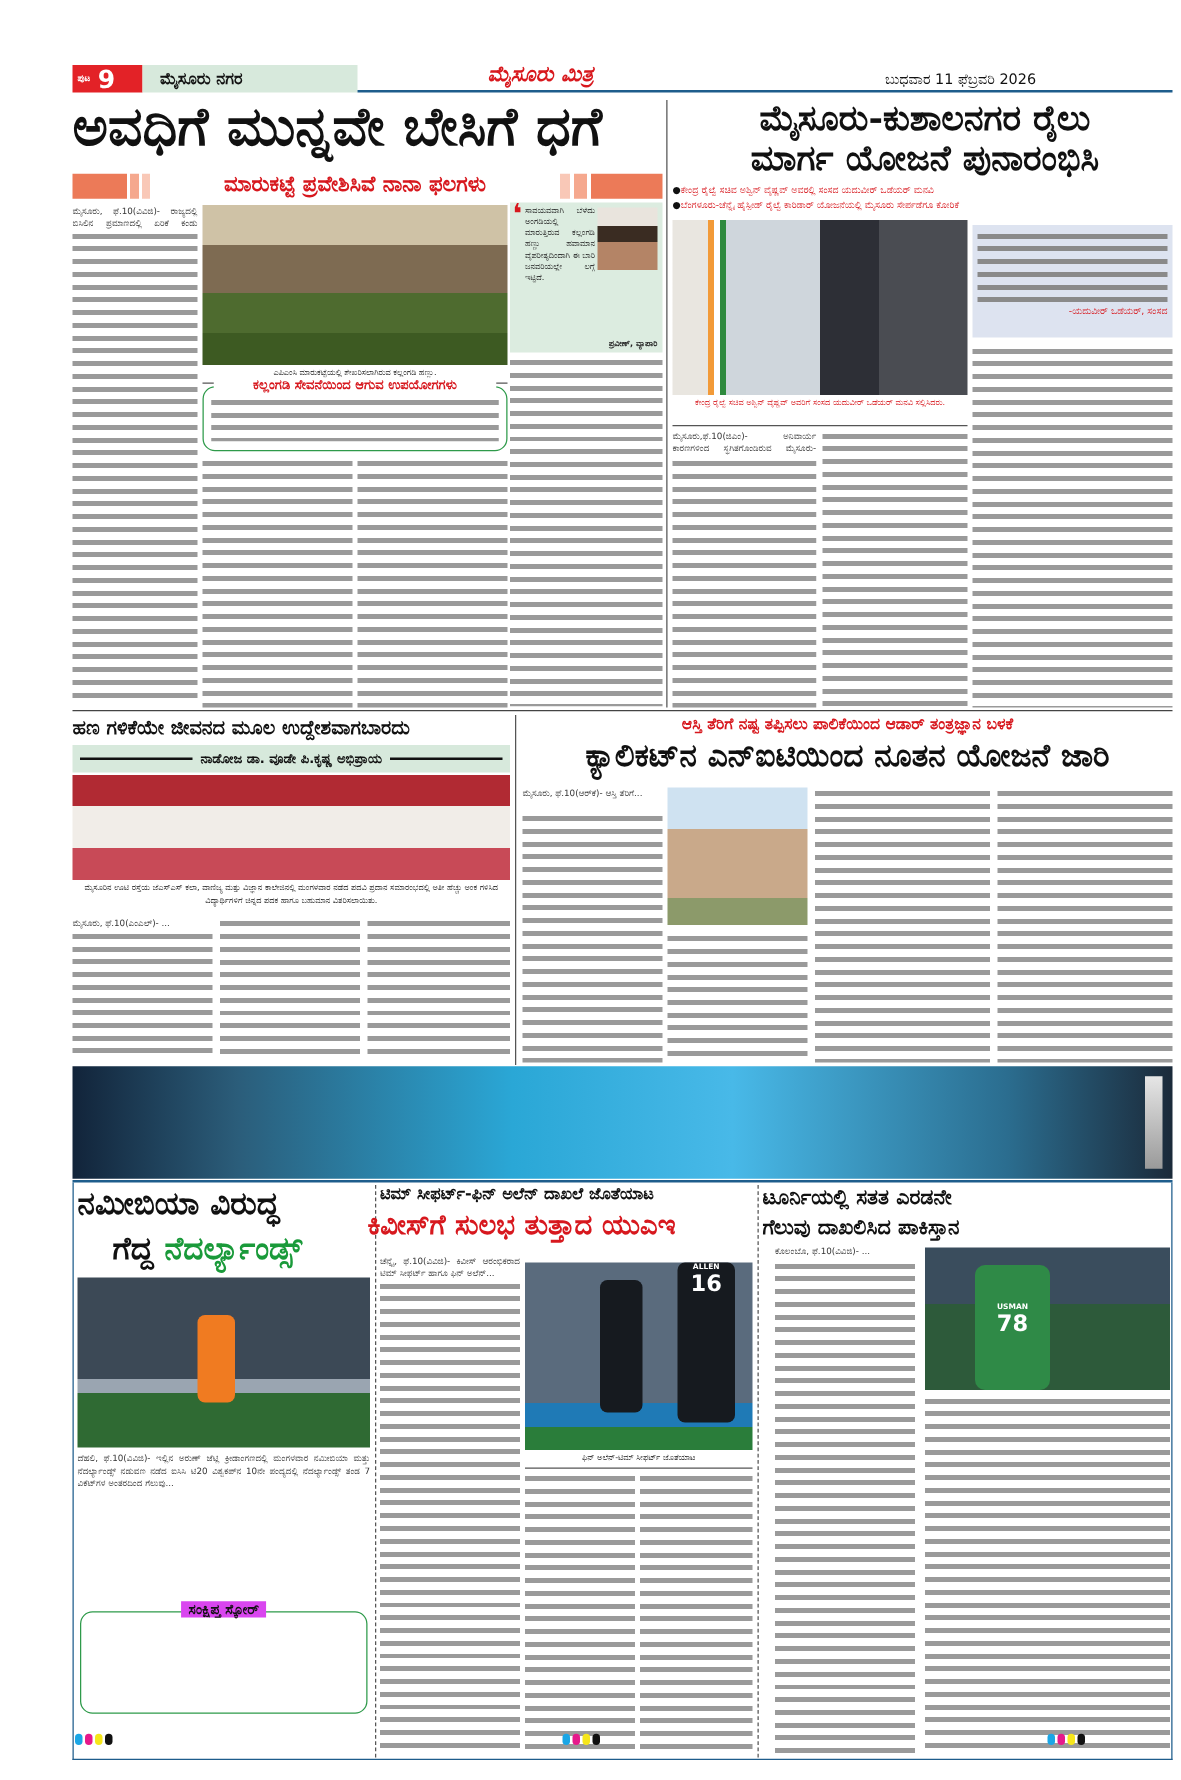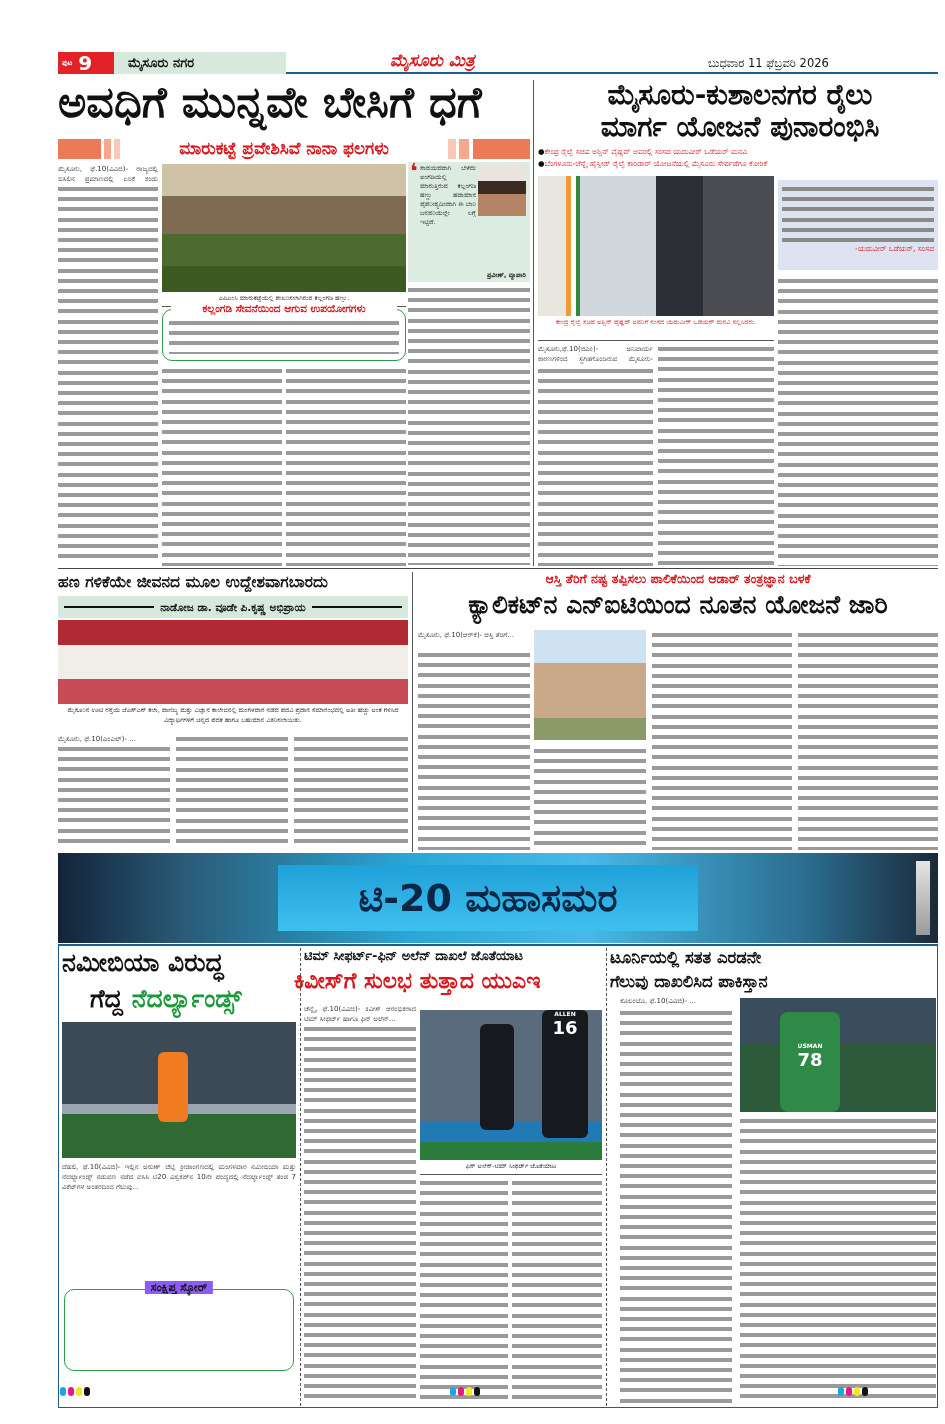--- a/index.html
+++ b/index.html
@@ -97,37 +97,36 @@
 <div class="abs" style="left:418px;top:571px;width:520px;font-size:12.5px;font-weight:bold;color:#d7181e;text-align:center;white-space:nowrap">ಆಸ್ತಿ ತೆರಿಗೆ ನಷ್ಟ ತಪ್ಪಿಸಲು ಪಾಲಿಕೆಯಿಂದ ಆಡಾರ್ ತಂತ್ರಜ್ಞಾನ ಬಳಕೆ</div>
 <div class="abs h1" style="left:418px;top:588px;width:520px;font-size:25px;line-height:34px;text-align:center;white-space:nowrap;font-family:'DejaVu Sans',sans-serif">ಕ್ಯಾಲಿಕಟ್‌ನ ಎನ್‌ಐಟಿಯಿಂದ ನೂತನ ಯೋಜನೆ ಜಾರಿ</div>
 <div class="abs txt" style="left:418px;top:630px;width:112px">ಮೈಸೂರು, ಫೆ.10(ಆರ್‌ಕೆ)- ಆಸ್ತಿ ತೆರಿಗೆ...</div>
 <div class="abs lines" style="left:418px;top:650px;width:112px;height:200px"></div>
 <div class="abs" style="left:534px;top:630px;width:112px;height:110px;background:linear-gradient(180deg,#cfe2f1 0 30%,#c9a98a 30% 80%,#8c9a6a 80%)"></div>
 <div class="abs lines" style="left:534px;top:746px;width:112px;height:104px"></div>
 <div class="abs lines" style="left:652px;top:630px;width:140px;height:220px"></div>
 <div class="abs lines" style="left:798px;top:630px;width:140px;height:220px"></div>
 
 <div class="abs" style="left:58px;top:853px;width:880px;height:90px;background:linear-gradient(90deg,#12243a 0,#2b5d7a 15%,#2aa7d6 40%,#48b9e8 60%,#2b6d8f 85%,#1b2a3a);overflow:hidden">
-  <div style="position:absolute;left:220px;top:12px;width:420px;height:66px;background:linear-gradient(180deg,#1fa1d9,#3ec0ee);display:flex;align-items:center;justify-content:center;font-size:38px;font-weight:bold;color:#0b2748">ಟಿ-20 ಮಹಾಸಮರ</div>
   <div style="position:absolute;right:8px;top:8px;width:14px;height:74px;background:linear-gradient(180deg,#e6e6e6,#9a9a9a)"></div>
 </div>
 
 <div class="abs" style="left:58px;top:944px;width:880px;height:2px;background:#1e5d8c"></div>
 <div class="abs" style="left:58px;top:946px;width:1px;height:462px;background:#1e5d8c"></div>
 <div class="abs" style="left:937px;top:946px;width:1px;height:462px;background:#1e5d8c"></div>
 <div class="abs" style="left:58px;top:1407px;width:880px;height:1px;background:#1e5d8c"></div>
 
 <div class="abs" style="left:62px;top:948px;width:240px;font-size:25px;font-weight:bold;white-space:nowrap">ನಮೀಬಿಯಾ ವಿರುದ್ಧ</div>
 <div class="abs" style="left:90px;top:984px;width:212px;font-size:25px;font-weight:bold;white-space:nowrap"><span>ಗೆದ್ದ</span> <span style="color:#1a9a3a">ನೆದರ್ಲ್ಯಾಂಡ್ಸ್</span></div>
 <div class="abs" style="left:62px;top:1022px;width:234px;height:136px;background:linear-gradient(180deg,#3c4956 0 60%,#9aa5b1 60% 68%,#2f6a33 68%)">
   <div style="position:absolute;left:96px;top:30px;width:30px;height:70px;background:#f07b21;border-radius:6px"></div>
 </div>
 <div class="abs txt" style="left:62px;top:1162px;width:234px;height:104px">ದೆಹಲಿ, ಫೆ.10(ವಿವಿಜಿ)- ಇಲ್ಲಿನ ಅರುಣ್ ಜೆಟ್ಲಿ ಕ್ರೀಡಾಂಗಣದಲ್ಲಿ ಮಂಗಳವಾರ ನಮೀಬಿಯಾ ಮತ್ತು ನೆದರ್ಲ್ಯಾಂಡ್ಸ್ ನಡುವಣ ನಡೆದ ಐಸಿಸಿ ಟಿ20 ವಿಶ್ವಕಪ್‌ನ 10ನೇ ಪಂದ್ಯದಲ್ಲಿ ನೆದರ್ಲ್ಯಾಂಡ್ಸ್ ತಂಡ 7 ವಿಕೆಟ್‌ಗಳ ಅಂತರದಿಂದ ಗೆಲುವು...</div>
 <div class="abs" style="left:64px;top:1289px;width:230px;height:82px;border:1.5px solid #2e9a4a;border-radius:10px;padding:6px 6px 4px">
-  <div style="position:absolute;left:50%;top:-9px;transform:translateX(-50%);background:#8b5cf6;padding:0 6px;font-size:11px;font-weight:bold">ಸಂಕ್ಷಿಪ್ತ ಸ್ಕೋರ್</div>
+  <div style="position:absolute;left:50%;top:-9px;transform:translateX(-50%);background:#d946ef;padding:0 6px;font-size:11px;font-weight:bold">ಸಂಕ್ಷಿಪ್ತ ಸ್ಕೋರ್</div>
 </div>
 
 <div class="abs" style="left:300px;top:948px;width:0;height:458px;border-left:1px dashed #555"></div>
 
 <div class="abs" style="left:304px;top:948px;width:298px;font-size:13px;font-weight:bold;white-space:nowrap">ಟಿಮ್ ಸೀಫರ್ಟ್-ಫಿನ್ ಅಲೆನ್ ದಾಖಲೆ ಜೊತೆಯಾಟ</div>
 <div class="abs" style="left:294px;top:968px;width:298px;font-size:22px;font-weight:bold;color:#d7181e;white-space:nowrap">ಕಿವೀಸ್‌ಗೆ ಸುಲಭ ತುತ್ತಾದ ಯುಎಇ</div>
 <div class="abs txt" style="left:304px;top:1004px;width:112px">ಚೆನ್ನೈ, ಫೆ.10(ವಿವಿಜಿ)- ಕಿವೀಸ್ ಆರಂಭಿಕರಾದ ಟಿಮ್ ಸೀಫರ್ಟ್ ಹಾಗೂ ಫಿನ್ ಅಲೆನ್...</div>
 <div class="abs lines" style="left:304px;top:1024px;width:112px;height:380px"></div>
 <div class="abs" style="left:420px;top:1010px;width:182px;height:150px;background:linear-gradient(180deg,#5a6b7d 0 75%,#1f7ab6 75% 88%,#2a7d3a 88%)">
   <div style="position:absolute;left:60px;top:14px;width:34px;height:106px;background:#161a1f;border-radius:6px"></div>

